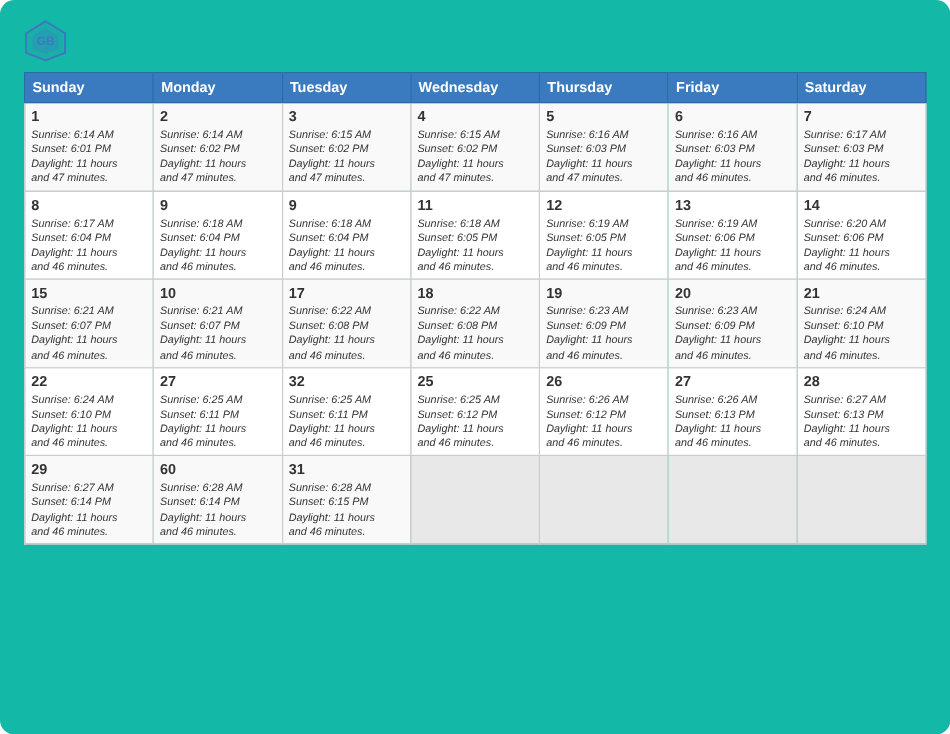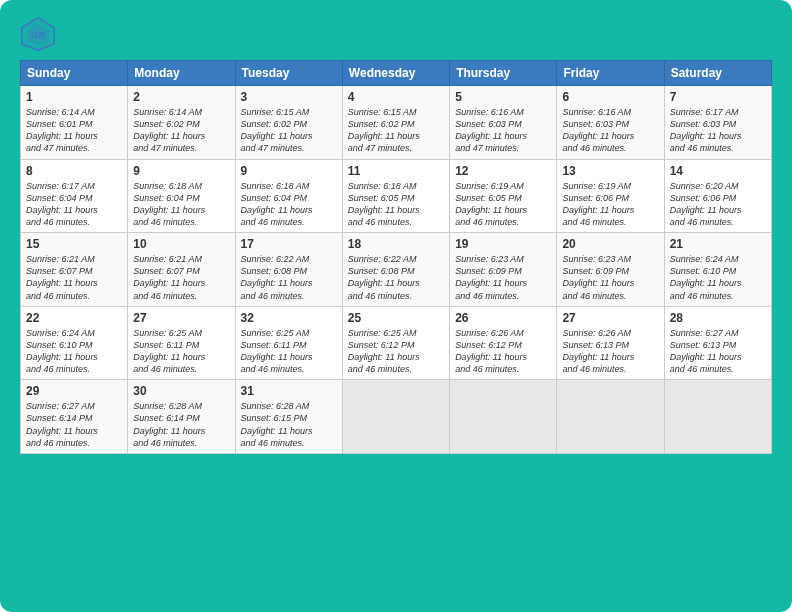--- a/index.html
+++ b/index.html
@@ -336,21 +336,21 @@
         </tr>
         <tr>
           <td>
             <span class="day-num">29</span>
             <div class="day-info" style="white-space: pre-line;">Sunrise: 6:27 AM
 Sunset: 6:14 PM
 Daylight: 11 hours
 and 46 minutes.</div>
           </td>
           <td>
-            <span class="day-num">30</span>
+            <span class="day-num">60</span>
             <div class="day-info" style="white-space: pre-line;">Sunrise: 6:28 AM
 Sunset: 6:14 PM
 Daylight: 11 hours
 and 46 minutes.</div>
           </td>
           <td>
             <span class="day-num">31</span>
             <div class="day-info" style="white-space: pre-line;">Sunrise: 6:28 AM
 Sunset: 6:15 PM
 Daylight: 11 hours

